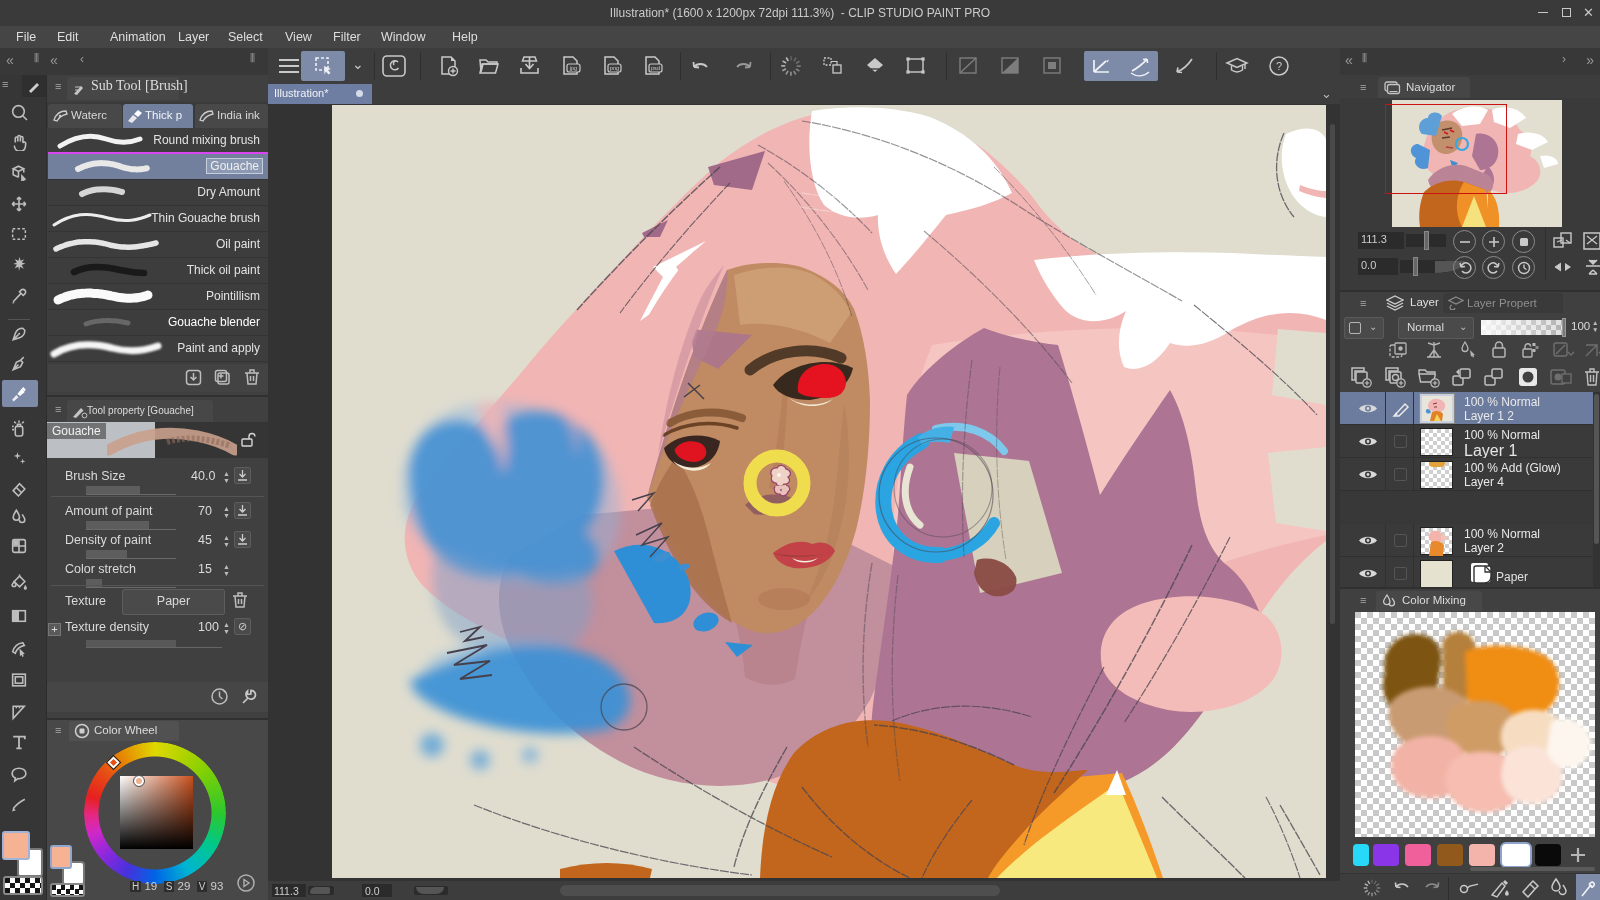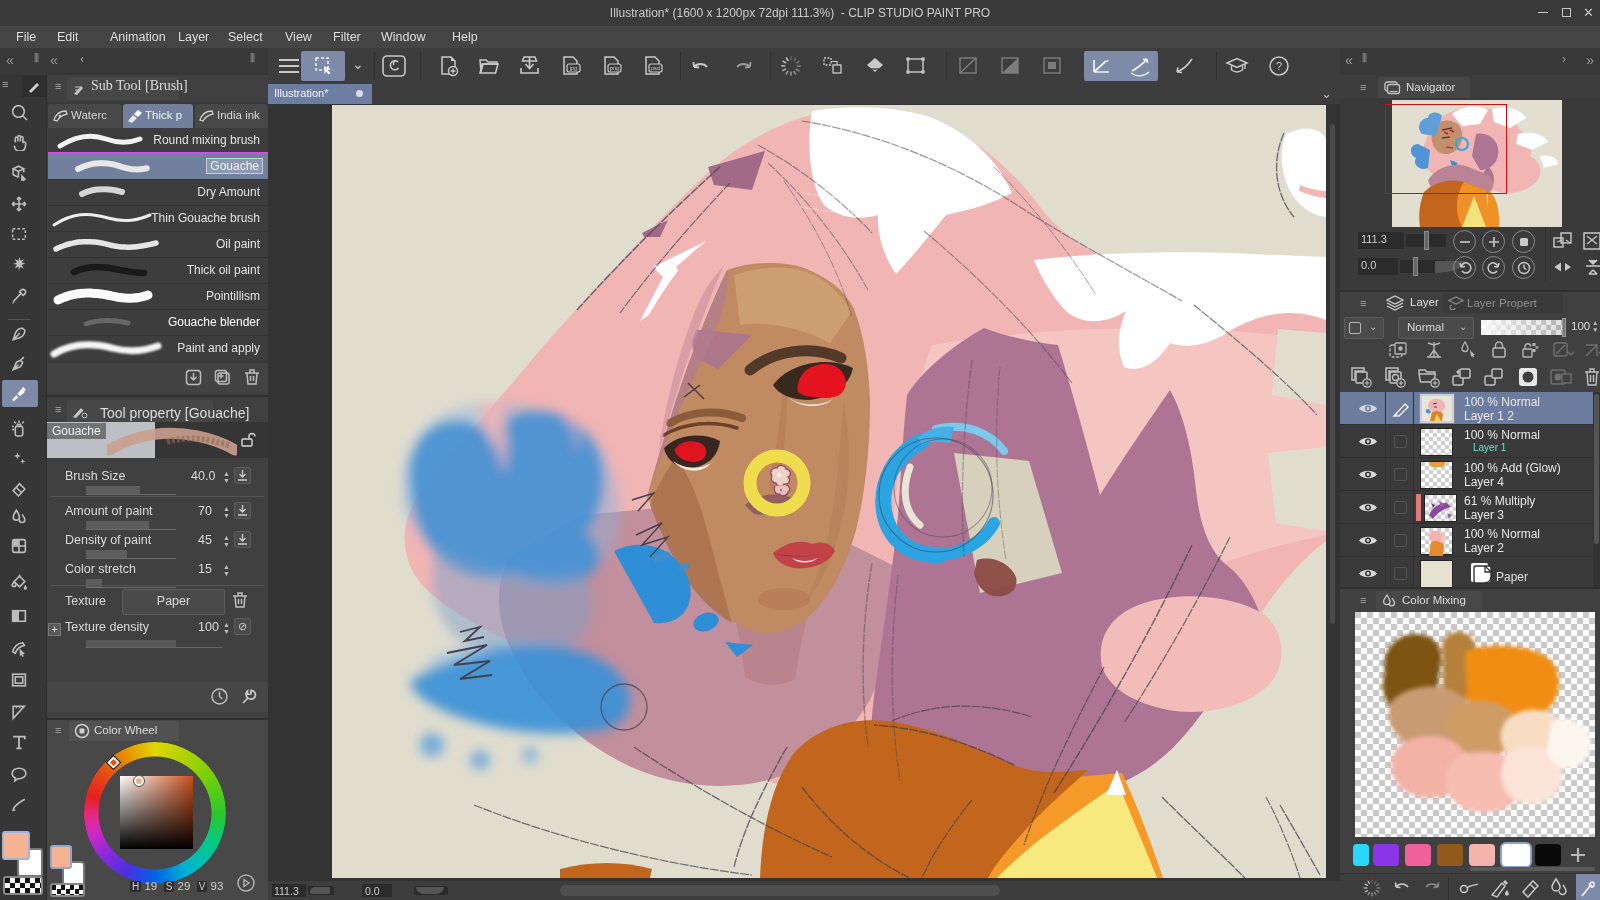--- a/index.html
+++ b/index.html
@@ -375,21 +375,21 @@
   </div>
 </div>
 
 <div id="toolprop" class="abs" style="left:47px;top:395px;width:221px;height:323px;background:#404040;border-top:2px solid #303030;">
   <div class="abs" style="left:8px;top:6px;font-size:11px;color:#aaa;">≡</div>
   <div class="abs" style="left:20px;top:3px;width:146px;height:22px;background:#474747;border-radius:3px 3px 0 0;"></div>
   <svg class="abs" style="left:25px;top:8px;" width="16" height="14" viewBox="0 0 16 14">
         <path d="M1 12 L9 3 l2.5 2.5 L4 13 Z" fill="#c5c5c5"></path>
         <circle cx="12.5" cy="10.5" r="2.4" fill="none" stroke="#c5c5c5"></circle>
       </svg>
-  <div class="abs txt" style="left:53px;top:8px;font-size:14px;color:#dcdcdc;">Tool property [Gouache]</div>
+  <div class="abs txt" style="left:40px;top:8px;font-size:10px;color:#dcdcdc;">Tool property [Gouache]</div>
 
   <div class="abs" style="left:0px;top:25px;width:221px;height:36px;background:#353535;">
     <div class="abs" style="left:0;top:0;width:108px;height:36px;background:#bcc0c4;"></div>
     <svg class="abs" style="left:60px;top:2px;" width="130" height="34" viewBox="0 0 130 34">
           <path d="M2 26 C30 10,60 6,90 12 C105 15,118 20,128 26" stroke="#caa08c" stroke-width="11" fill="none" stroke-linecap="round" opacity="0.9"></path>
           <path d="M60 18 C80 12,100 14,124 22" stroke="#8d6a5c" stroke-width="6" fill="none" stroke-dasharray="3 2" opacity="0.6"></path>
         </svg>
     <div class="abs txt" style="left:0px;top:1px;font-size:12px;color:#f2f2f2;background:rgba(90,90,90,0.75);padding:1px 5px;">Gouache</div>
     <svg class="abs" style="left:193px;top:10px;" width="17" height="16" viewBox="0 0 17 16">
           <rect x="2" y="7" width="10" height="7" rx="1" fill="none" stroke="#d8d8d8" stroke-width="1.4"></rect>
@@ -947,56 +947,36 @@
           <svg class="abs" style="left:17px;top:9px;" width="22" height="15" viewBox="0 0 22 15">
             <path d="M2 7.5 C6 2.5,16 2.5,20 7.5 C16 12.5,6 12.5,2 7.5 Z" fill="#d8d8d8"></path>
             <circle cx="11" cy="7.5" r="3" fill="#3a3a3a"></circle>
             <circle cx="11" cy="7.5" r="1.4" fill="#d8d8d8"></circle>
           </svg>
           <div class="abs" style="left:45px;top:0;width:1px;height:33px;background:#303030;"></div>
           <div class="abs" style="left:54px;top:10px;width:13px;height:13px;border:1.5px solid #555;border-radius:2px;"></div>
           <div class="abs" style="left:73px;top:0;width:1px;height:33px;background:#303030;"></div>
           <div class="abs" style="left:80px;top:3px;width:33px;height:28px;background:repeating-conic-gradient(#ffffff 0% 25%,#cfcfcf 0% 50%) 0 0/8px 8px;border:1px solid #222;"></div>
           <span class="abs txt" style="left:124px;top:3px;font-size:12px;color:#e8e8e8;">100 % Normal</span>
-          <span class="abs txt" style="left:124px;top:17px;font-size:10px;color:#5eead4;margin-left:9px;">Layer 1</span>
+          <span class="abs txt" style="left:124px;top:17px;font-size:16px;color:#e5e5e5;">Layer 1</span>
         </div>
         <div class="abs" style="left:0;top:66px;width:260px;height:33px;background:#3a3a3a;border-bottom:1px solid #303030;">
           <svg class="abs" style="left:17px;top:9px;" width="22" height="15" viewBox="0 0 22 15">
             <path d="M2 7.5 C6 2.5,16 2.5,20 7.5 C16 12.5,6 12.5,2 7.5 Z" fill="#d8d8d8"></path>
             <circle cx="11" cy="7.5" r="3" fill="#3a3a3a"></circle>
             <circle cx="11" cy="7.5" r="1.4" fill="#d8d8d8"></circle>
           </svg>
           <div class="abs" style="left:45px;top:0;width:1px;height:33px;background:#303030;"></div>
           <div class="abs" style="left:54px;top:10px;width:13px;height:13px;border:1.5px solid #555;border-radius:2px;"></div>
           <div class="abs" style="left:73px;top:0;width:1px;height:33px;background:#303030;"></div>
           <div class="abs" style="left:80px;top:3px;width:33px;height:28px;background:repeating-conic-gradient(#ffffff 0% 25%,#cfcfcf 0% 50%) 0 0/8px 8px;border:1px solid #222;">
             <div class="abs" style="left:8px;top:0px;width:16px;height:5px;background:#e2a23c;border-radius:0 0 4px 4px;"></div>
           </div>
           <span class="abs txt" style="left:124px;top:3px;font-size:12px;color:#e8e8e8;">100 % Add (Glow)</span>
           <span class="abs txt" style="left:124px;top:17px;font-size:12px;color:#e8e8e8;">Layer 4</span>
-        </div>
-        <div class="abs" style="left:0;top:99px;width:260px;height:33px;background:#3a3a3a;border-bottom:1px solid #303030;">
-          <svg class="abs" style="left:17px;top:9px;" width="22" height="15" viewBox="0 0 22 15">
-            <path d="M2 7.5 C6 2.5,16 2.5,20 7.5 C16 12.5,6 12.5,2 7.5 Z" fill="#d8d8d8"></path>
-            <circle cx="11" cy="7.5" r="3" fill="#3a3a3a"></circle>
-            <circle cx="11" cy="7.5" r="1.4" fill="#d8d8d8"></circle>
-          </svg>
-          <div class="abs" style="left:45px;top:0;width:1px;height:33px;background:#303030;"></div>
-          <div class="abs" style="left:54px;top:10px;width:13px;height:13px;border:1.5px solid #555;border-radius:2px;"></div>
-          <div class="abs" style="left:73px;top:0;width:1px;height:33px;background:#303030;"></div>
-          <div class="abs" style="left:76px;top:3px;width:5px;height:27px;background:#e07a7a;"></div>
-          <div class="abs" style="left:84px;top:3px;width:33px;height:28px;background:repeating-conic-gradient(#ffffff 0% 25%,#cfcfcf 0% 50%) 0 0/8px 8px;border:1px solid #222;">
-            <svg class="abs" width="33" height="28" viewBox="0 0 33 28">
-              <path d="M4 20 C8 12,14 8,22 8 L26 12 C18 14,12 18,8 24 Z" fill="#8c4a9c"></path>
-              <path d="M14 6 l6 3 -4 4 Z M22 18 l5 2 -3 4 Z" fill="#a05ab0"></path>
-              <path d="M6 8 l4 2 -2 3 Z" fill="#7c3a8c"></path>
-            </svg>
-          </div>
-          <span class="abs txt" style="left:124px;top:3px;font-size:12px;color:#e8e8e8;">61 % Multiply</span>
-          <span class="abs txt" style="left:124px;top:17px;font-size:12px;color:#e8e8e8;">Layer 3</span>
         </div>
         <div class="abs" style="left:0;top:132px;width:260px;height:33px;background:#3a3a3a;border-bottom:1px solid #303030;">
           <svg class="abs" style="left:17px;top:9px;" width="22" height="15" viewBox="0 0 22 15">
             <path d="M2 7.5 C6 2.5,16 2.5,20 7.5 C16 12.5,6 12.5,2 7.5 Z" fill="#d8d8d8"></path>
             <circle cx="11" cy="7.5" r="3" fill="#3a3a3a"></circle>
             <circle cx="11" cy="7.5" r="1.4" fill="#d8d8d8"></circle>
           </svg>
           <div class="abs" style="left:45px;top:0;width:1px;height:33px;background:#303030;"></div>
           <div class="abs" style="left:54px;top:10px;width:13px;height:13px;border:1.5px solid #555;border-radius:2px;"></div>
           <div class="abs" style="left:73px;top:0;width:1px;height:33px;background:#303030;"></div>

